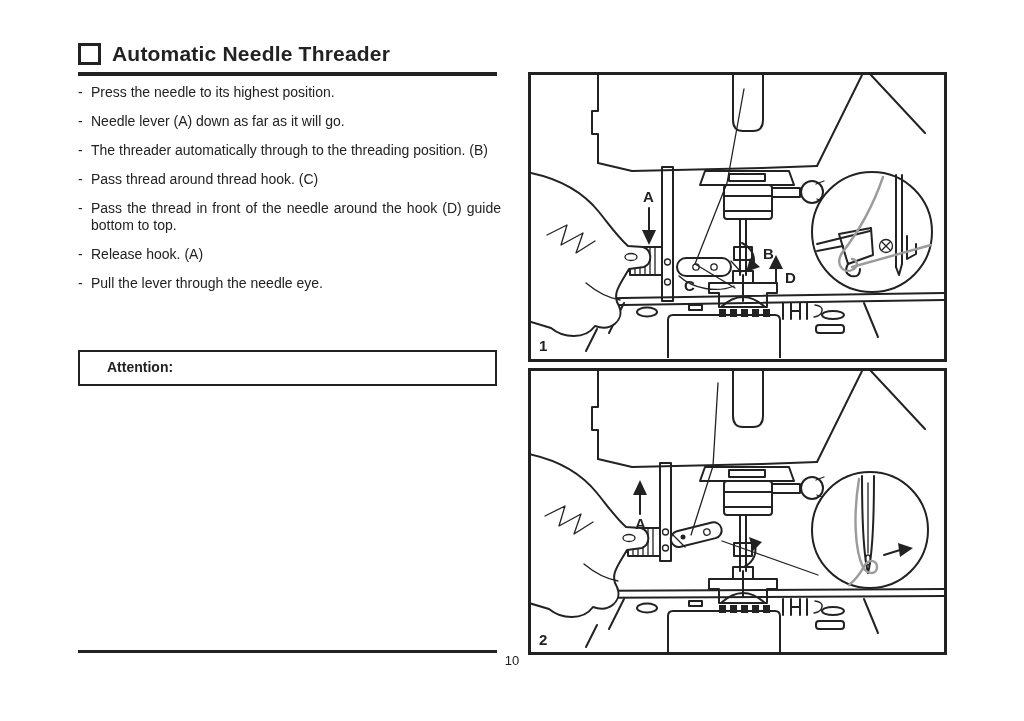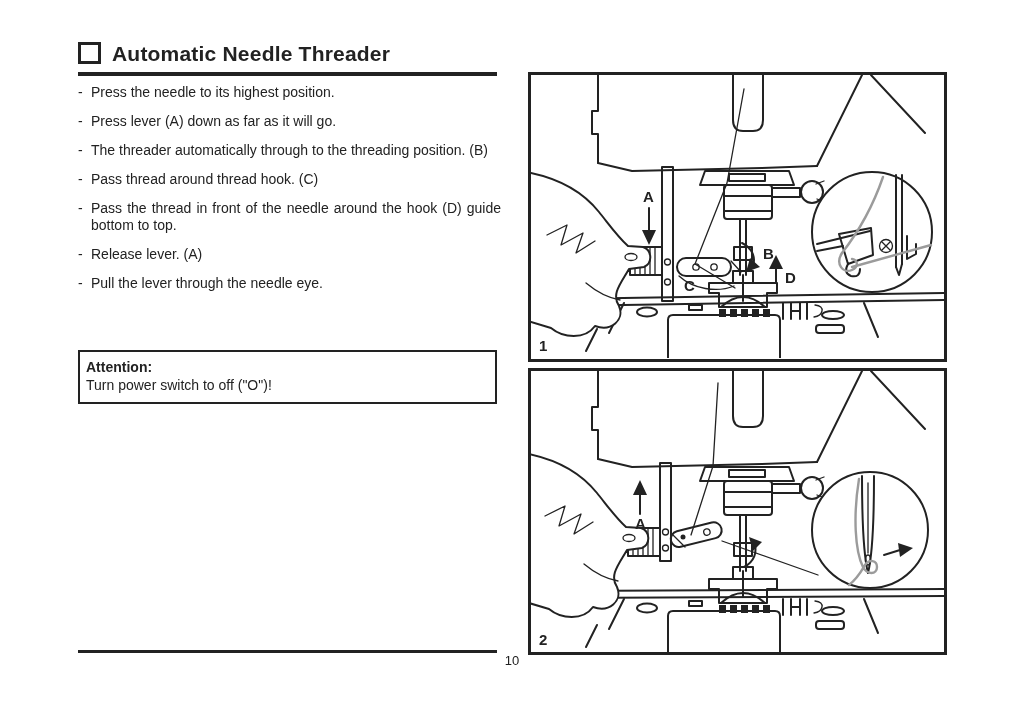--- a/index.html
+++ b/index.html
@@ -3,36 +3,36 @@
 <meta charset="utf-8">
 <style>
   html,body { margin:0; padding:0; background:#e8e8e8; }
   .canvas {
     position:relative; width:1024px; height:721px; margin:0 auto;
     background:#fff; overflow:hidden;
     font-family:"Liberation Sans", sans-serif;
     color:var(--ink, #1d1d1d);
   }
   
-  .title-row { position:absolute; left:78px; top:42px; display:flex; }
+  .title-row { position:absolute; left:78px; top:42px; display:flex; align-items:center; }
   .checkbox {
     width:17px; height:16px; border:3px solid var(--ink,#1d1d1d);
     display:inline-block; margin-right:11px; background:#fff;
   }
   .title-row h1 { font-size:21px; font-weight:bold; margin:0; letter-spacing:0.2px; }
   .title-rule { position:absolute; left:78px; top:72px; width:419px; height:4px; background:var(--ink,#1d1d1d); }
 
   .list { position:absolute; left:78px; top:84px; width:423px; }
   .item { display:flex; margin-bottom:12px; font-size:14px; line-height:17px; }
   .item .marker { width:13px; flex:0 0 13px; text-align:left; }
   .item .text  { flex:1; text-align:justify; }
 
   .attention {
     position:absolute; left:78px; top:350px; width:419px; box-sizing:border-box;
-    border:2px solid var(--ink,#1d1d1d); padding:6px 11px 8px 6px;
+    border:2px solid var(--ink,#1d1d1d); padding:6px 11px 8px 27px;
     font-size:14px; line-height:18px; background:#fff;
   }
   .attention-heading { font-weight:bold; }
 
   .bottom-rule { position:absolute; left:78px; top:650px; width:419px; height:3px; background:var(--ink,#1d1d1d); }
   .page-number { position:absolute; left:0; top:653px; width:1024px; text-align:center; font-size:13px; }
 
   
   .figure {
     position:absolute; left:528px; width:419px; box-sizing:border-box;
@@ -60,47 +60,46 @@
   </div>
   <div class="title-rule"></div>
 
   <div class="list">
     <div class="item">
       <span class="marker">-</span>
       <span class="text">Press the needle to its highest position.</span>
     </div>
     <div class="item">
       <span class="marker">-</span>
-      <span class="text">Press lever (A) down as far as it will go.</span>
+      <span class="text">Needle lever (A) down as far as it will go.</span>
     </div>
     <div class="item">
       <span class="marker">-</span>
       <span class="text">The threader automatically through to the threading position. (B)</span>
     </div>
     <div class="item">
       <span class="marker">-</span>
       <span class="text">Pass thread around thread hook. (C)</span>
     </div>
     <div class="item">
       <span class="marker">-</span>
       <span class="text">Pass the thread in front of the needle around the hook (D) guide bottom to top.</span>
     </div>
     <div class="item">
       <span class="marker">-</span>
-      <span class="text">Release lever. (A)</span>
+      <span class="text">Release hook. (A)</span>
     </div>
     <div class="item">
       <span class="marker">-</span>
       <span class="text">Pull the lever through the needle eye.</span>
     </div>
   </div>
 
   <div class="attention">
     <div class="attention-heading">Attention:</div>
-    <div class="attention-body">Turn power switch to off ("O")!</div>
   </div>
 
   <div class="figure figure-1">
     <svg viewBox="0 0 413 283" width="413" height="283">
 
       <g class="lineart">
         <path d="M67,0 V36 H61 V59 H67 V88"></path>
         <path d="M67,88 L101,96 L231,93 L286,91"></path>
         <path d="M331,0 L286,91"></path>
         <path d="M340,0 L394,58"></path>

